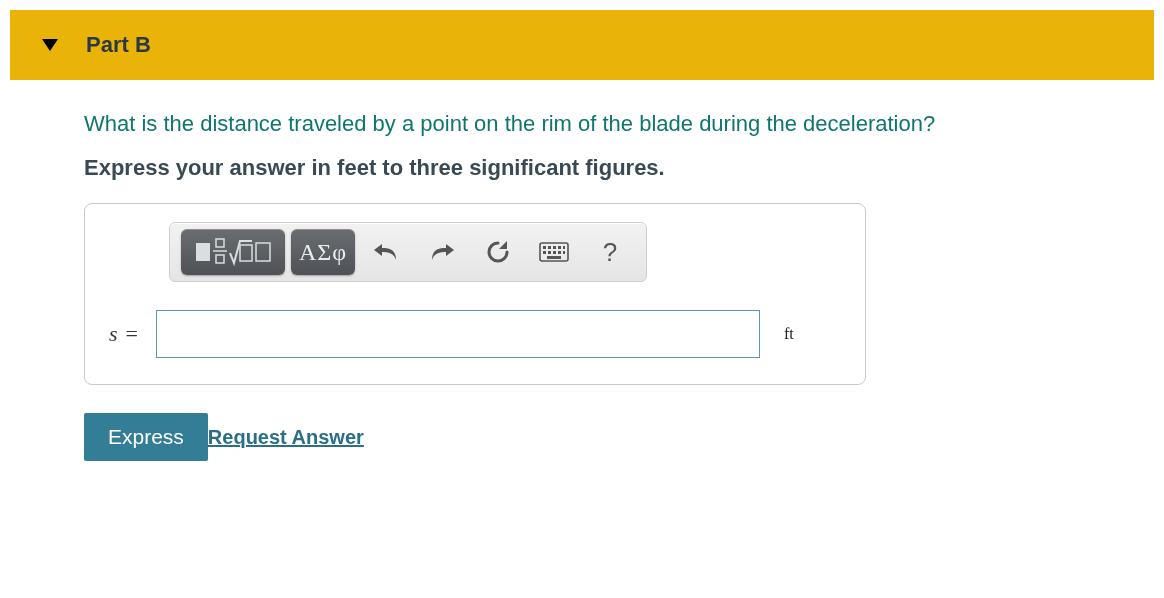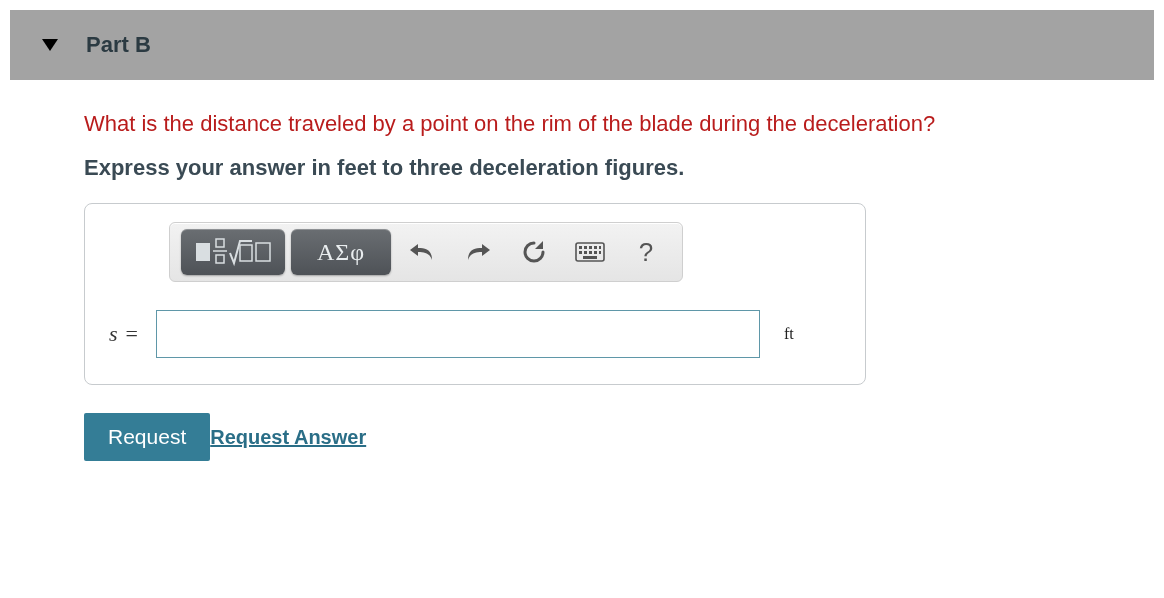--- a/index.html
+++ b/index.html
@@ -10,21 +10,21 @@
     background: #ffffff;
   }
   .wrapper {
     width: 1164px;
     box-sizing: border-box;
     padding: 10px 10px 10px 10px;
   }
 
   
   .part-header {
-    background: #a3a3a3;
+    background: #eab308;
     padding: 22px 20px 22px 20px;
     display: flex;
     align-items: center;
   }
   .triangle-down {
     width: 0;
     height: 0;
     border-left: 8px solid transparent;
     border-right: 8px solid transparent;
     border-top: 12px solid #000;
@@ -37,21 +37,21 @@
     color: #2b3a42;
   }
 
   
   .body-area {
     padding: 26px 0 0 74px;
   }
   .question-text {
     font-size: 22px;
     line-height: 1.6;
-    color: #b91c1c;
+    color: #0f766e;
     margin: 0 0 14px 0;
   }
   .instruction-text {
     font-size: 22px;
     font-weight: 700;
     color: #3a4a54;
     margin: 0 0 22px 0;
   }
 
   
@@ -164,21 +164,21 @@
 <div class="wrapper">
 
   <div class="part-header">
     <div class="triangle-down"></div>
     <div class="part-title">Part B</div>
   </div>
 
   <div class="body-area">
 
     <p class="question-text">What is the distance traveled by a point on the rim of the blade during the deceleration?</p>
-    <p class="instruction-text">Express your answer in feet to three deceleration figures.</p>
+    <p class="instruction-text">Express your answer in feet to three significant figures.</p>
 
     <div class="answer-card">
 
       
       <div class="toolbar">
 
         <div class="tb-btn tb-dark wide">
           <svg width="78" height="30" viewBox="0 0 78 30">
 
             <rect x="2" y="6" width="14" height="18" fill="#d9dee1"></rect>
@@ -187,21 +187,21 @@
             <rect x="22" y="18" width="8" height="8" fill="none" stroke="#d9dee1" stroke-width="1.5"></rect>
             <line x1="19" y1="14" x2="33" y2="14" stroke="#d9dee1" stroke-width="1.5"></line>
 
             <path d="M36 16 L40 26 L46 4 L58 4" fill="none" stroke="#d9dee1" stroke-width="2"></path>
             <rect x="46" y="8" width="12" height="16" fill="none" stroke="#d9dee1" stroke-width="1.5"></rect>
 
             <rect x="62" y="6" width="14" height="18" fill="none" stroke="#d9dee1" stroke-width="1.5"></rect>
           </svg>
         </div>
 
-        <div class="tb-btn tb-dark tb-greek" style="width:100px;">
+        <div class="tb-btn tb-dark tb-greek" style="width:64px;">
           <span>ΑΣφ</span>
         </div>
 
         <div class="tb-btn tb-light">
           <svg width="28" height="24" viewBox="0 0 28 24">
             <path d="M10 4 L2 10 L10 16 L10 12 C18 12 22 14 24 20 C24 10 18 8 10 8 Z" fill="#555"></path>
           </svg>
         </div>
 
         <div class="tb-btn tb-light">
@@ -244,19 +244,19 @@
       <div class="answer-row">
         <span class="var-label">s</span>
         <span class="var-label" style="font-style:normal; margin-left:4px;">=</span>
         <input class="answer-input" type="text" value="" style="">
         <span class="unit-label">ft</span>
       </div>
 
     </div>
 
     <div class="action-row">
-      <button class="submit-btn">Request</button>
+      <button class="submit-btn">Express</button>
       <a class="request-link" href="#">Request Answer</a>
     </div>
 
   </div>
 
 </div>
 
 </body></html>

